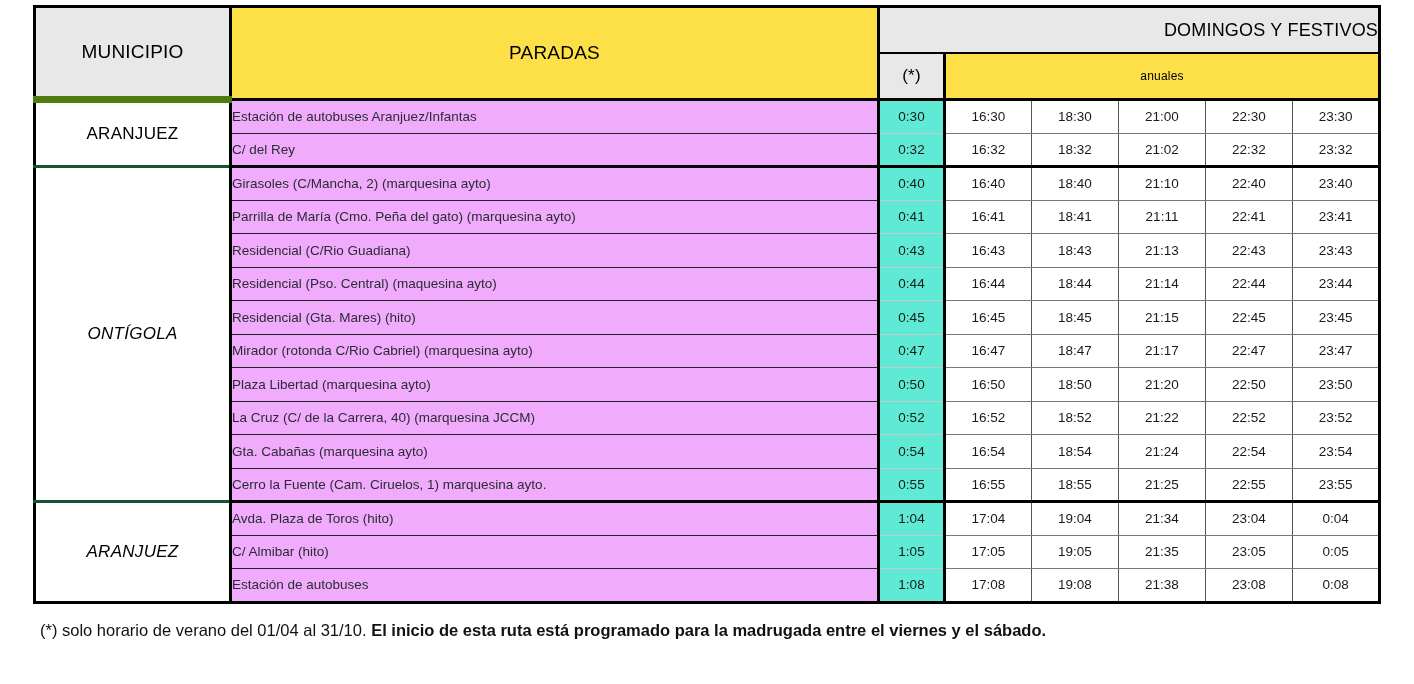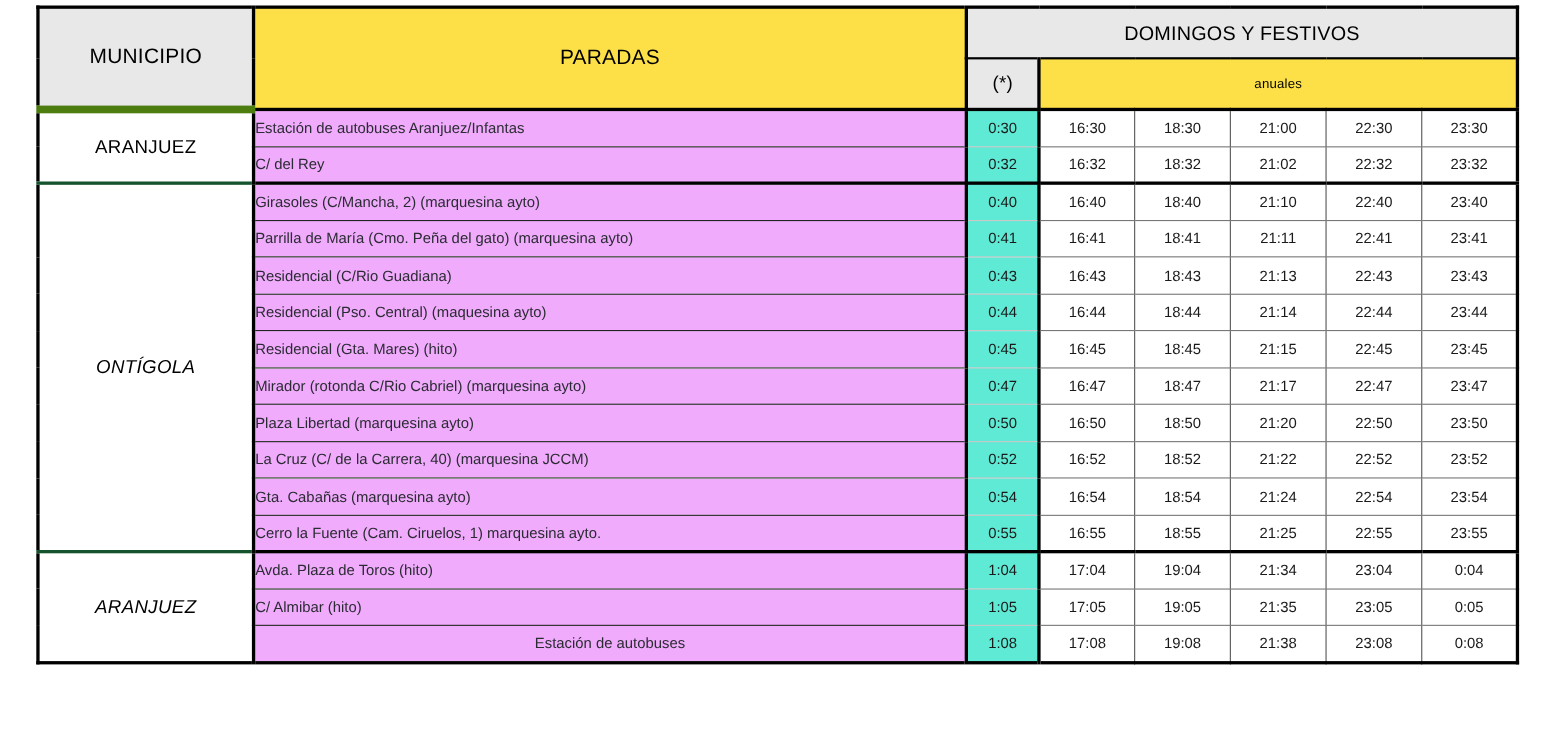--- a/index.html
+++ b/index.html
@@ -70,20 +70,21 @@
   .hd-stops {
     background: #fde047;
     border-right: 3px solid #000;
     border-bottom: 3px solid #000;
     height: 88px;
   }
   .hd-dom {
     height: 44px;
     border-bottom: 2px solid #000;
     font-size: 18px;
+    text-align: right;
   }
   .hd-star {
     background: #e8e8e8;
     height: 44px;
     border-right: 3px solid #000;
     border-bottom: 3px solid #000;
     font-size: 17px;
     font-weight: bold;
   }
   .hd-anuales {
@@ -114,21 +115,21 @@
   td.stop {
     font-size: 13.5px;
     color: #2b2b33;
     padding-left: 7px;
     border-right: 3px solid #000;
     border-bottom: 1.6px solid #222;
     background: #f0abfc;
     white-space: nowrap;
     overflow: hidden;
   }
-  tr.row:last-child td.stop { border-bottom: none; text-align: center; }
+  tr.row:last-child td.stop { border-bottom: none; }
 
   td.star {
     text-align: center;
     font-size: 13.5px;
     font-weight: bold;
     color: #1a1a1a;
     background: #5eead4;
     border-right: 3px solid #000;
     border-bottom: 1px solid #c9c9c9;
   }
@@ -337,14 +338,17 @@
             <td class="tm">19:08</td>
             <td class="tm">21:38</td>
             <td class="tm">23:08</td>
             <td class="tm last">0:08</td>
           </tr>
         </tbody>
     </table>
   </div>
 
 
+  <div class="note-foot">
+    <span>(*) solo horario de verano del 01/04 al 31/10. </span><span class="bold">El inicio de esta ruta está programado para la madrugada entre el viernes y el sábado.</span>
+  </div>
 
 </div>
 
 </body></html>

